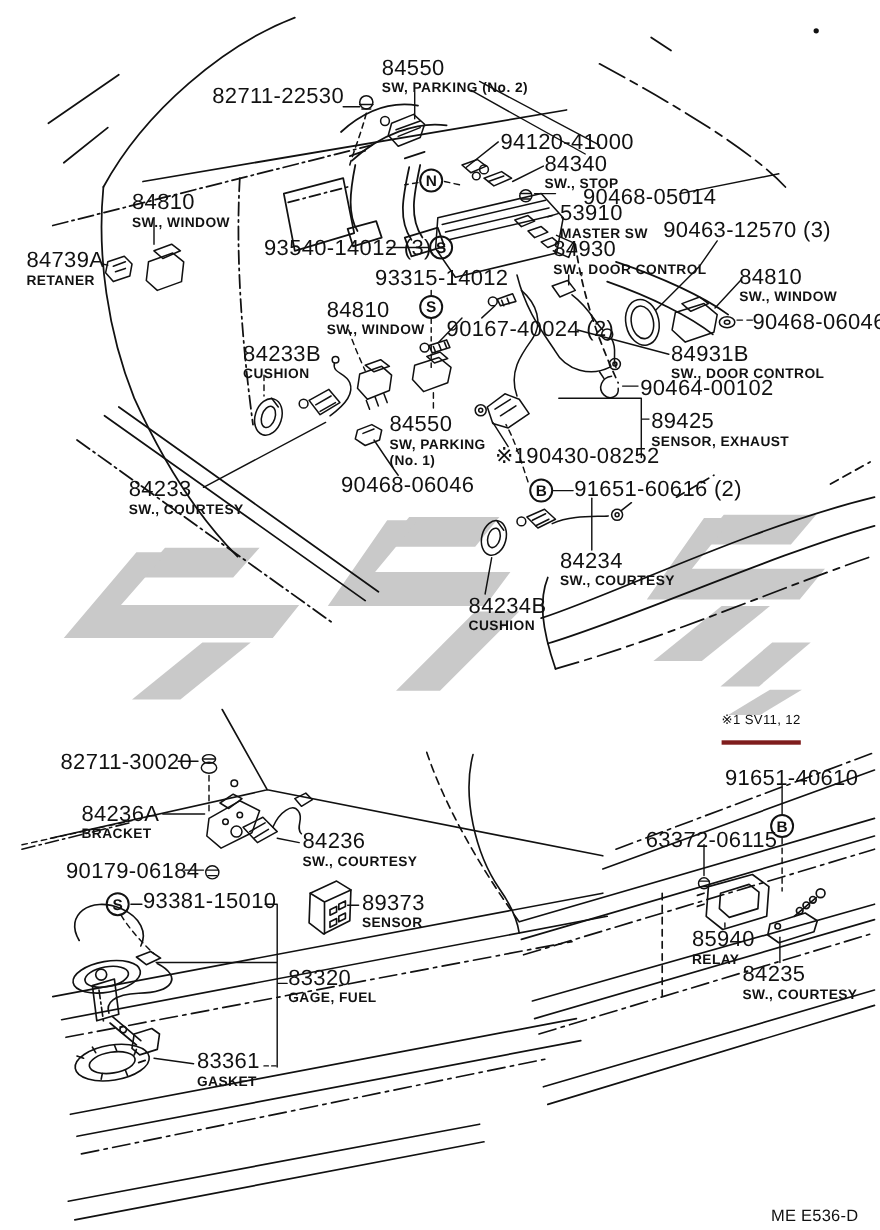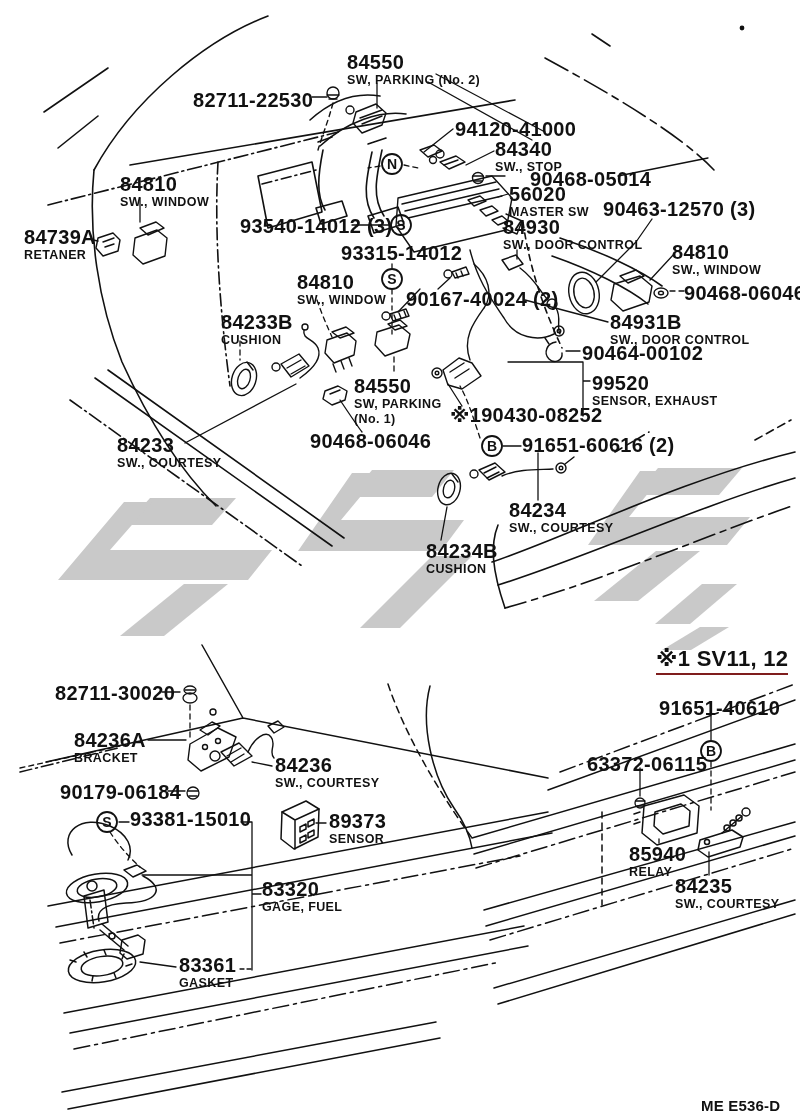--- a/index.html
+++ b/index.html
@@ -2,23 +2,23 @@
 <html><head>
 <meta charset="utf-8">
 <style>
   html,body{margin:0;padding:0;background:#ffffff;}
   .stage{
     position:relative;width:800px;height:1118px;background:#ffffff;overflow:hidden;
     font-family:"Liberation Sans","DejaVu Sans",sans-serif;color:#111;
   }
   .stage svg{position:absolute;left:0;top:0;}
   .lbl{position:absolute;line-height:1;white-space:nowrap;}
-  .lbl .num{display:block;font-size:20px;font-weight:bold;letter-spacing:.3px;}
+  .lbl .num{display:block;font-size:20px;font-weight:normal;letter-spacing:.3px;}
   .lbl .sub{display:block;font-size:12.5px;font-weight:bold;letter-spacing:.4px;margin-top:2px;}
-  .lbl.note .num{font-size:22px;border-bottom:2px solid #7f1d1d;padding-bottom:3px;}
+  .lbl.note .num{font-size:12px;border-bottom:4px solid #7f1d1d;padding-bottom:13px;}
   .lbl.doc .num{font-size:15px;letter-spacing:.2px;margin-top:32px;}
   .mk{font:bold 14px "Liberation Sans","DejaVu Sans",sans-serif;}
 </style>
 </head>
 <body>
 
 <div class="stage">
 
 <svg width="800" height="1118" viewBox="0 0 800 1118">
 
@@ -362,35 +362,35 @@
           <circle cx="107" cy="822" r="10"></circle>
           <text class="mk" x="107" y="827" text-anchor="middle" fill="#111" stroke="none">S</text>
         </g>
   </g>
 </svg>
 
   <div class="lbl" style="left:347px;top:52px">
       <span class="num">84550</span>
       <span class="sub">SW, PARKING (No. 2)</span>
     </div>
-  <div class="lbl" style="left:193px;top:90px">
+  <div class="lbl" style="left:193px;top:78px">
       <span class="num">82711-22530</span>
     </div>
   <div class="lbl" style="left:455px;top:119px">
       <span class="num">94120-41000</span>
     </div>
   <div class="lbl" style="left:495px;top:139px">
       <span class="num">84340</span>
       <span class="sub">SW., STOP</span>
     </div>
   <div class="lbl" style="left:530px;top:169px">
       <span class="num">90468-05014</span>
     </div>
   <div class="lbl" style="left:509px;top:184px">
-      <span class="num">56020</span>
+      <span class="num">53910</span>
       <span class="sub">MASTER SW</span>
     </div>
   <div class="lbl" style="left:603px;top:199px">
       <span class="num">90463-12570 (3)</span>
     </div>
   <div class="lbl" style="left:503px;top:217px">
       <span class="num">84930</span>
       <span class="sub">SW., DOOR CONTROL</span>
     </div>
   <div class="lbl" style="left:120px;top:174px">
@@ -422,21 +422,21 @@
       <span class="num">90167-40024 (2)</span>
     </div>
   <div class="lbl" style="left:610px;top:312px">
       <span class="num">84931B</span>
       <span class="sub">SW., DOOR CONTROL</span>
     </div>
   <div class="lbl" style="left:582px;top:343px">
       <span class="num">90464-00102</span>
     </div>
   <div class="lbl" style="left:592px;top:373px">
-      <span class="num">99520</span>
+      <span class="num">89425</span>
       <span class="sub">SENSOR, EXHAUST</span>
     </div>
   <div class="lbl" style="left:221px;top:312px">
       <span class="num">84233B</span>
       <span class="sub">CUSHION</span>
     </div>
   <div class="lbl" style="left:354px;top:376px">
       <span class="num">84550</span>
       <span class="sub">SW, PARKING</span>
       <span class="sub">(No. 1)</span>

